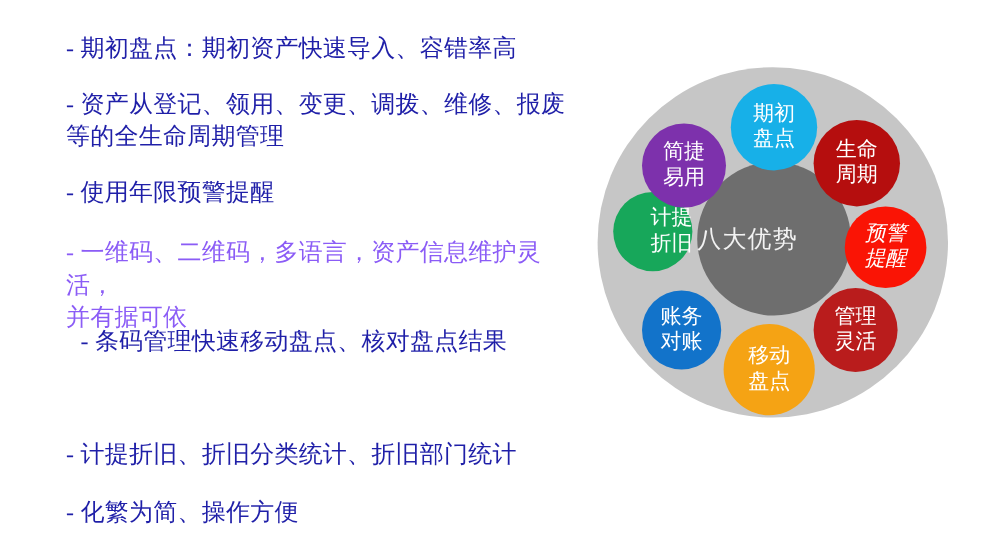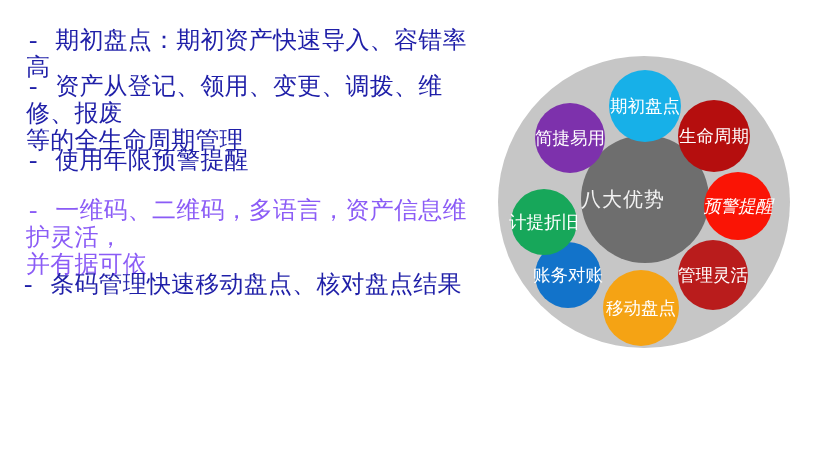--- a/index.html
+++ b/index.html
@@ -24,25 +24,26 @@
   #bullets {
     position: absolute;
     left: 18px;
     top: 14px;
     width: 472px;
     height: 432px;
   }
   .bullet {
     position: absolute;
     color: #1f1fa8;
-    font-size: 24px;
+    font-size: 20px;
     line-height: 27px;
     letter-spacing: 0.2px;
     white-space: pre-wrap;
-    font-family: Liberation Mono, monospace;
+    font-family: Liberation Serif, serif;
+    margin-left: 29px;
   }
 
   
   #diagram {
     position: absolute;
     left: 498px;
     top: 56px;
     width: 292px;
     height: 300px;
   }
@@ -69,21 +70,21 @@
   #hub-label {
     color: #f2f2f2;
     font-size: 20px;
     letter-spacing: 1px;
     white-space: nowrap;
   }
   .node {
     position: absolute;
     border-radius: 50%;
     display: flex;
-    flex-direction: row;
+    flex-direction: column;
     align-items: center;
     justify-content: center;
     color: #ffffff;
     font-size: 17.5px;
     line-height: 21px;
     text-align: center;
   }
   .node span {
     display: block;
     white-space: nowrap;
@@ -98,24 +99,26 @@
     <div class="bullet" style="left: 8px; top: 14px; color: rgb(31, 31, 168);"><span>- </span><span>期初盘点：期初资产快速导入、容错率高</span></div>
 
     <div class="bullet" style="left: 8px; top: 60px; text-indent: 0px; color: rgb(31, 31, 168);"><span>- </span><span>资产从登记、领用、变更、调拨、维修、报废
 等的全生命周期管理</span></div>
 
     <div class="bullet" style="left: 8px; top: 134px; color: rgb(31, 31, 168);"><span>- </span><span>使用年限预警提醒</span></div>
 
     <div class="bullet" style="left: 8px; top: 184px; color: #8b5cf6;"><span>- </span><span>一维码、二维码，多语言，资产信息维护灵活，
 并有据可依</span></div>
 
-    <div class="bullet" style="left: 3px; top: 258px; color: rgb(31, 31, 168);"><span>- </span><span>条码管理快速移动盘点、核对盘点结果</span></div>
+    <div class="bullet" style="left: 20px; top: 258px; color: rgb(31, 31, 168);"><span>- </span><span>条码管理快速移动盘点、核对盘点结果</span></div>
 
 
+    <div class="bullet" style="left: 8px; top: 352px; color: rgb(31, 31, 168);"><span>- </span><span>计提折旧、折旧分类统计、折旧部门统计</span></div>
 
+    <div class="bullet" style="left: 8px; top: 400px; color: rgb(31, 31, 168);"><span>- </span><span>化繁为简、操作方便</span></div>
   </div>
 
   <div id="diagram">
 
     <div id="outer-ring" style="background: rgb(198, 198, 198);"></div>
 
     <div id="hub" style="background: rgb(110, 110, 110);">
       <span id="hub-label" style="color: rgb(242, 242, 242);">八大优势</span>
     </div>
 
@@ -142,21 +145,21 @@
     <div class="node" id="n4" style="left: 105px; top: 214px; width: 76px; height: 76px; background: rgb(245, 163, 20);">
       <span>移动</span>
       <span>盘点</span>
     </div>
 
     <div class="node" id="n5" style="left: 37px; top: 186px; width: 66px; height: 66px; background: rgb(18, 115, 202);">
       <span>账务</span>
       <span>对账</span>
     </div>
 
-    <div class="node" id="n6" style="left: 13px; top: 133px; width: 66px; height: 66px; background: rgb(23, 167, 90);">
+    <div class="node" id="n6" style="left: 13px; top: 104px; width: 66px; height: 66px; background: rgb(23, 167, 90); align-items: flex-end;">
       <span>计提</span>
       <span>折旧</span>
     </div>
 
     <div class="node" id="n7" style="left: 37px; top: 47px; width: 70px; height: 70px; background: rgb(125, 49, 172);">
       <span>简捷</span>
       <span>易用</span>
     </div>
 
   </div>

